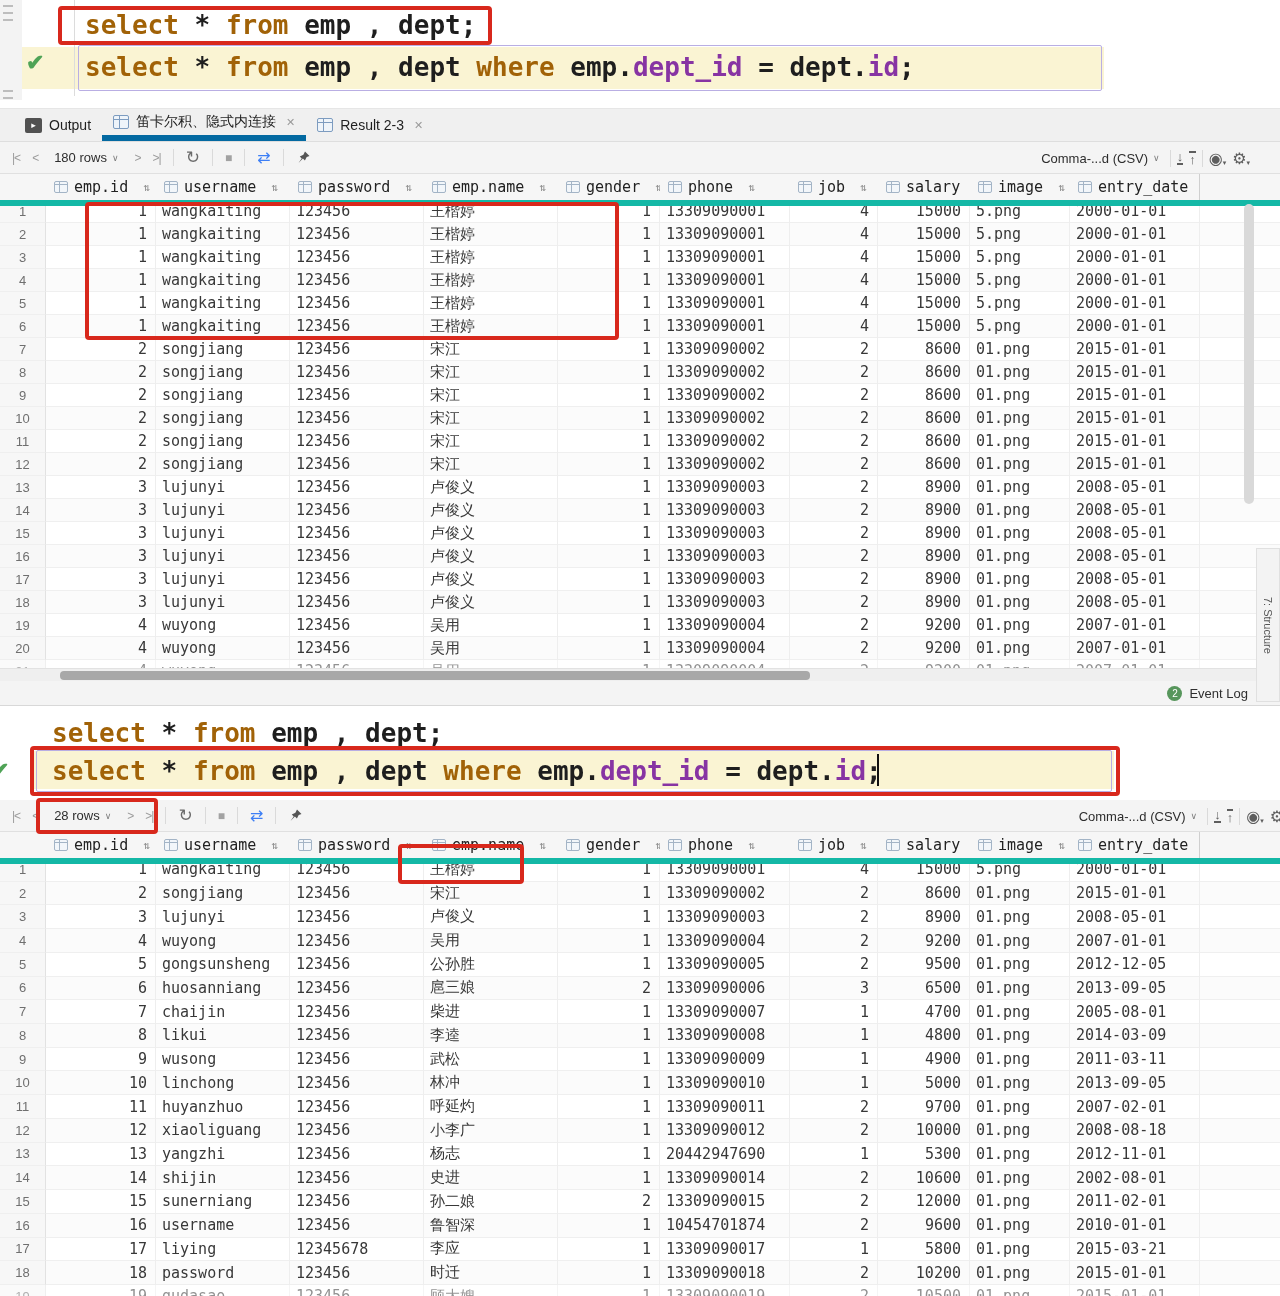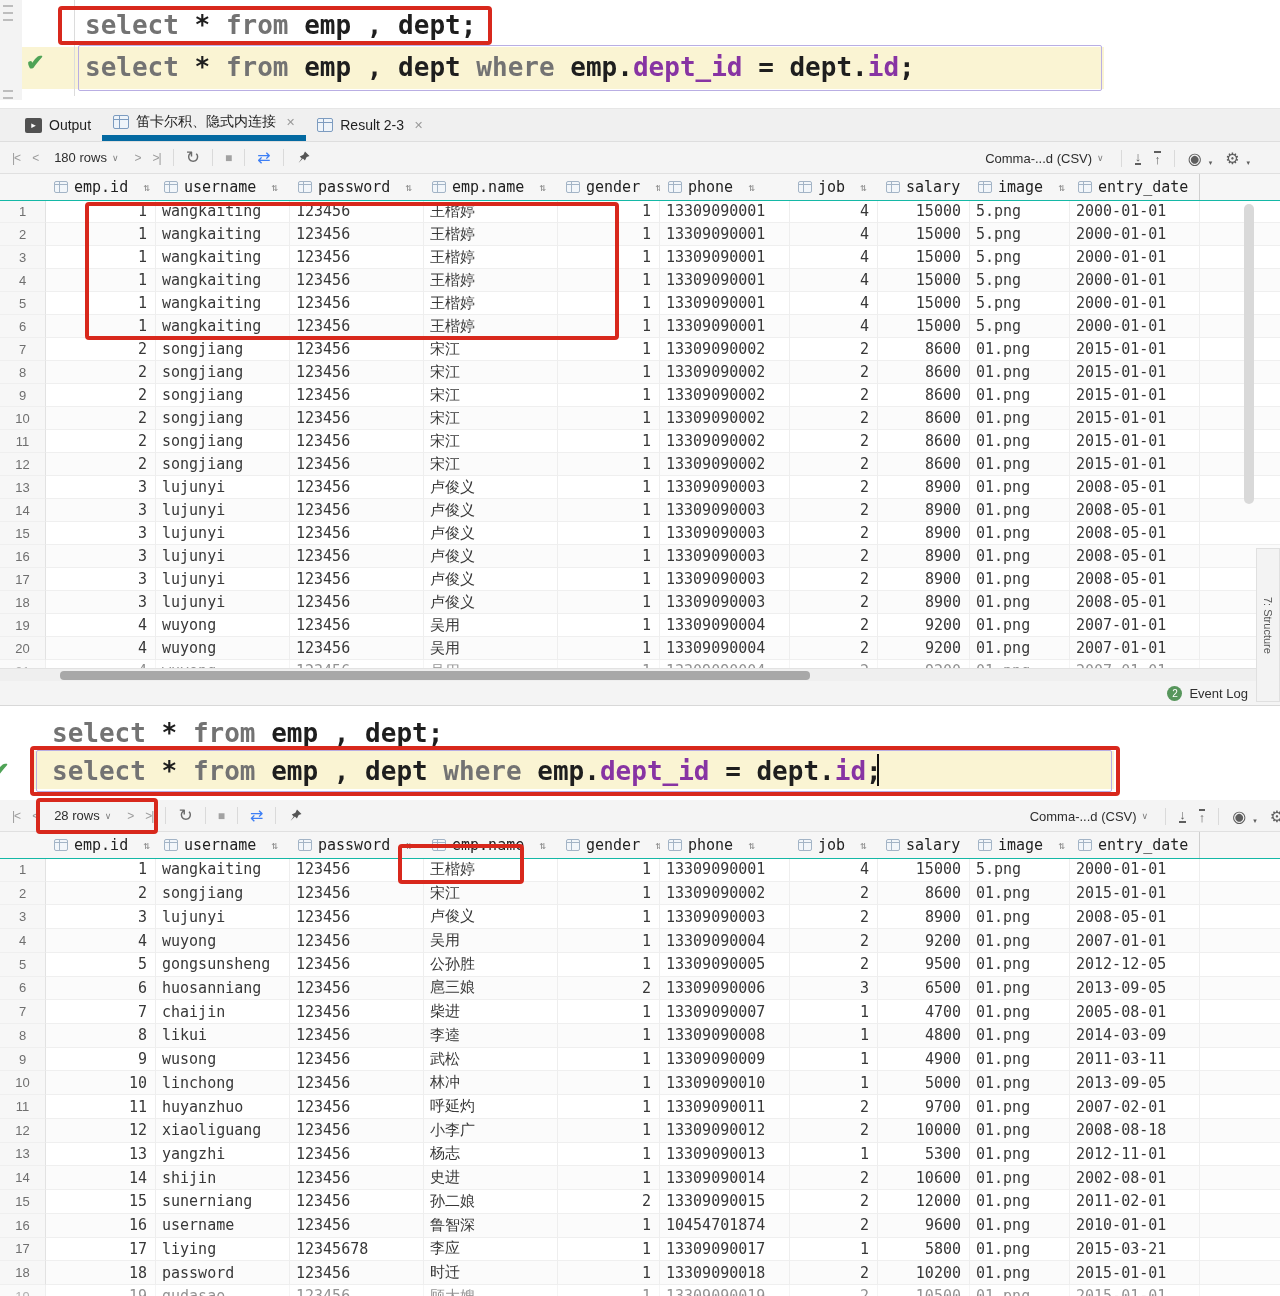--- a/index.html
+++ b/index.html
@@ -2,21 +2,21 @@
 <html><head>
 <meta charset="utf-8">
 <style>
   html,body{margin:0;padding:0;background:#ddd;}
   #page{position:relative;width:1280px;height:1296px;background:#ffffff;overflow:hidden;
         font-family:"Liberation Sans",sans-serif;-webkit-font-smoothing:antialiased;}
 
   
   .sql-line{position:absolute;white-space:pre;font-family:"DejaVu Sans Mono",monospace;
             font-weight:bold;font-size:26px;line-height:30px;z-index:4;}
-  .tk-kw{color:#737373;}
+  .tk-kw{color:#a16207;}
   .tk-pl{color:#1e1e1e;}
   .tk-fld{color:#8734a3;}
   .hl-yellow{position:absolute;background:#faf4d3;z-index:1;}
   .box-red{position:absolute;border:4px solid #d8281c;border-radius:4px;z-index:8;pointer-events:none;}
   .box-purple{position:absolute;border:1px solid #b9aee3;border-radius:2px;z-index:2;}
   .gutter-strip{position:absolute;left:0;top:0;width:22px;height:100px;background:#f3f3f3;z-index:0;}
   .gutter-mark{position:absolute;width:10px;height:2px;background:#bdbdbd;z-index:1;}
   .gutter-line{position:absolute;left:74px;top:0;width:1px;height:96px;background:#dcdcdc;z-index:3;}
   .check{position:absolute;color:#4fa356;font-size:22px;font-weight:bold;z-index:5;}
   .cursor{position:absolute;width:2px;background:#111;z-index:9;}
@@ -42,31 +42,31 @@
   .toolbar{position:absolute;left:0;width:1280px;height:32px;background:#f4f4f4;
            border-bottom:1px solid #e0e0e0;display:flex;align-items:center;gap:12px;
            padding-left:12px;box-sizing:border-box;font-size:13px;color:#3c3c3c;z-index:3;}
   .nav-g{color:#9b9b9b;font-size:12px;letter-spacing:-1px;}
   .rows-dd{display:flex;align-items:center;gap:5px;padding:2px 4px;color:#2d2d2d;}
   .chev{color:#7c7c7c;font-size:9px;}
   .sep{width:1px;height:17px;background:#dadada;}
   .ico-refresh{color:#6b6b6b;font-size:17px;line-height:17px;}
   .ico-stop{color:#a2a2a2;font-size:12px;}
   .ico-cmp{color:#3d7ff5;font-size:16px;}
-  .tb-right{position:absolute;top:0;height:32px;display:flex;align-items:center;gap:13px;font-size:13px;color:#4a4a4a;}
+  .tb-right{position:absolute;top:0;height:32px;display:flex;align-items:center;gap:6px;font-size:13px;color:#4a4a4a;}
   .ud{font-size:13px;color:#5e5e5e;line-height:11px;}
   .ud.dl{border-bottom:2px solid #5e5e5e;padding-bottom:1px;}
   .ud.ul{border-top:2px solid #5e5e5e;padding-top:1px;}
   .ico-eye,.ico-gear{color:#5e5e5e;font-size:16px;}
   .mini{font-size:7px;color:#5e5e5e;margin-left:-6px;align-self:flex-end;padding-bottom:7px;}
 
   
   .grid-row{display:grid;grid-template-columns:46px 110px 134px 134px 134px 102px 130px 88px 92px 100px 130px minmax(0,1fr);}
   .thead{position:absolute;left:0;width:1280px;height:26px;background:#f6f6f6;
-         border-bottom:1px solid #14b8a6;z-index:3;}
+         border-bottom:6px solid #14b8a6;z-index:3;}
   .th{display:flex;align-items:center;gap:6px;padding-left:8px;font-family:"DejaVu Sans Mono",monospace;
       font-size:15px;color:#222;overflow:hidden;white-space:nowrap;}
   .th.c0{padding-left:0;}
   .sort{color:#8f8f8f;font-size:11px;margin-left:9px;}
   .th.c10{border-right:1px solid #cfcfcf;}
   .tbody{position:absolute;left:0;width:1280px;z-index:2;}
   .tr{background:#fff;}
   .tr:nth-child(even){background:#fbfbfb;}
   .tbody-t .tr{height:23px;}
   .tbody-b .tr{height:23.72px;}
@@ -797,21 +797,21 @@
         <div class="td c10">2008-08-18</div>
         <div class="td cfill"></div>
       </div>
       <div class="tr grid-row">
         <div class="td c0">13</div>
         <div class="td c1">13</div>
         <div class="td c2">yangzhi</div>
         <div class="td c3">123456</div>
         <div class="td c4">杨志</div>
         <div class="td c5">1</div>
-        <div class="td c6">13309090013</div>
+        <div class="td c6">20442947690</div>
         <div class="td c7">1</div>
         <div class="td c8">5300</div>
         <div class="td c9">01.png</div>
         <div class="td c10">2012-11-01</div>
         <div class="td cfill"></div>
       </div>
       <div class="tr grid-row">
         <div class="td c0">14</div>
         <div class="td c1">14</div>
         <div class="td c2">shijin</div>

